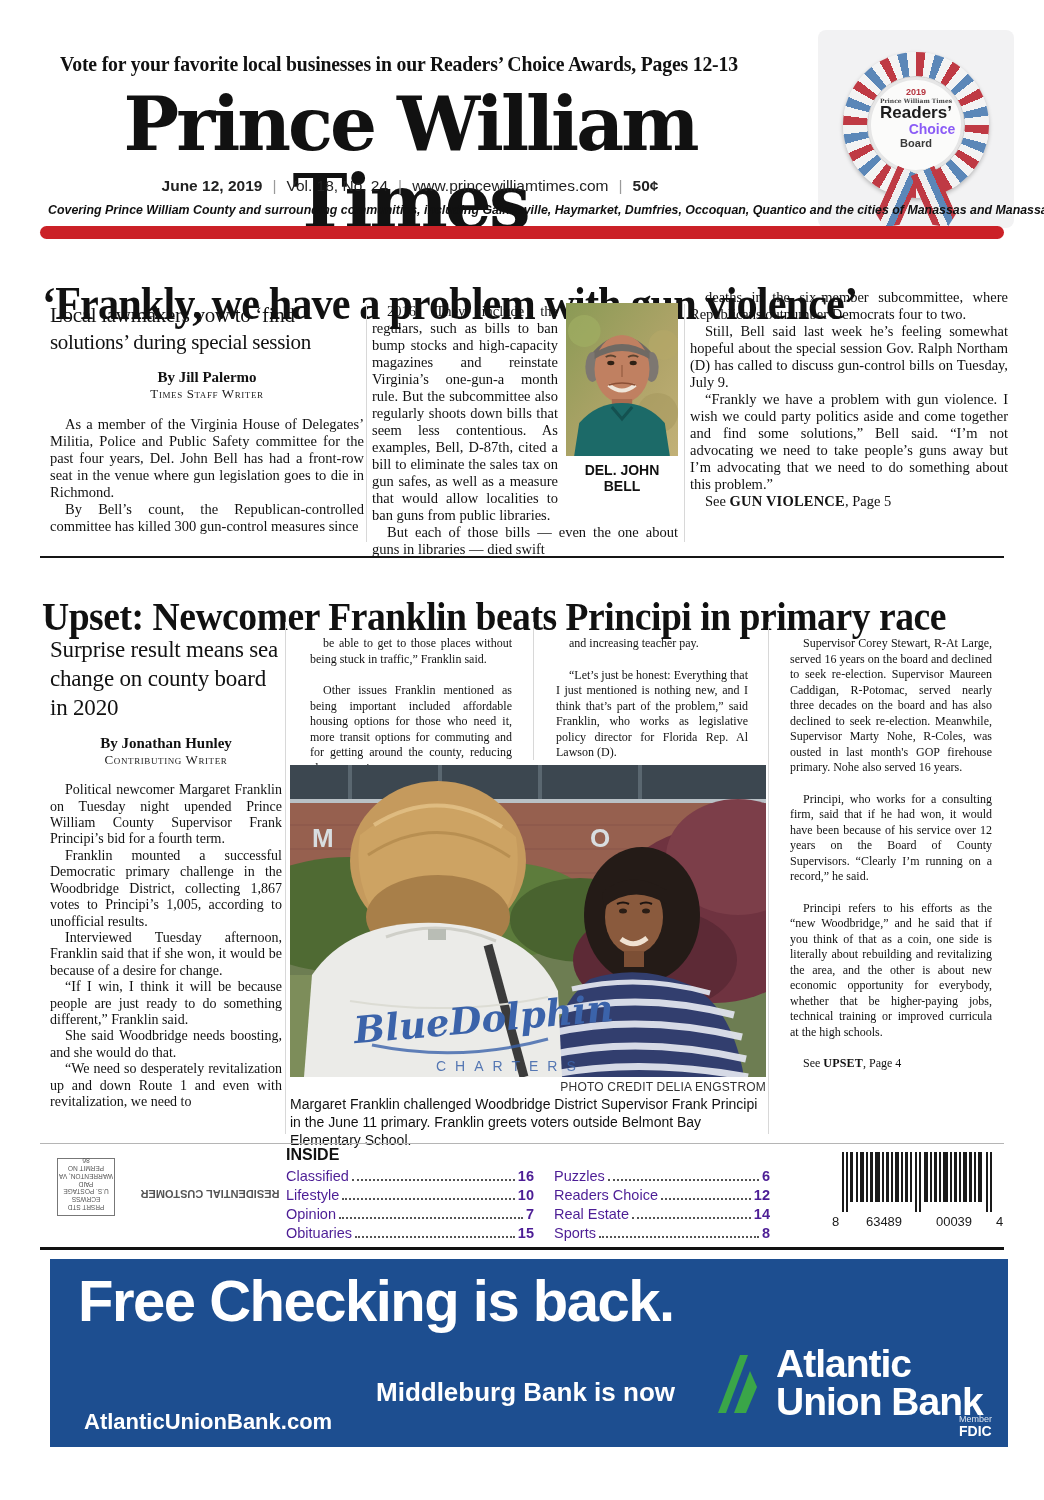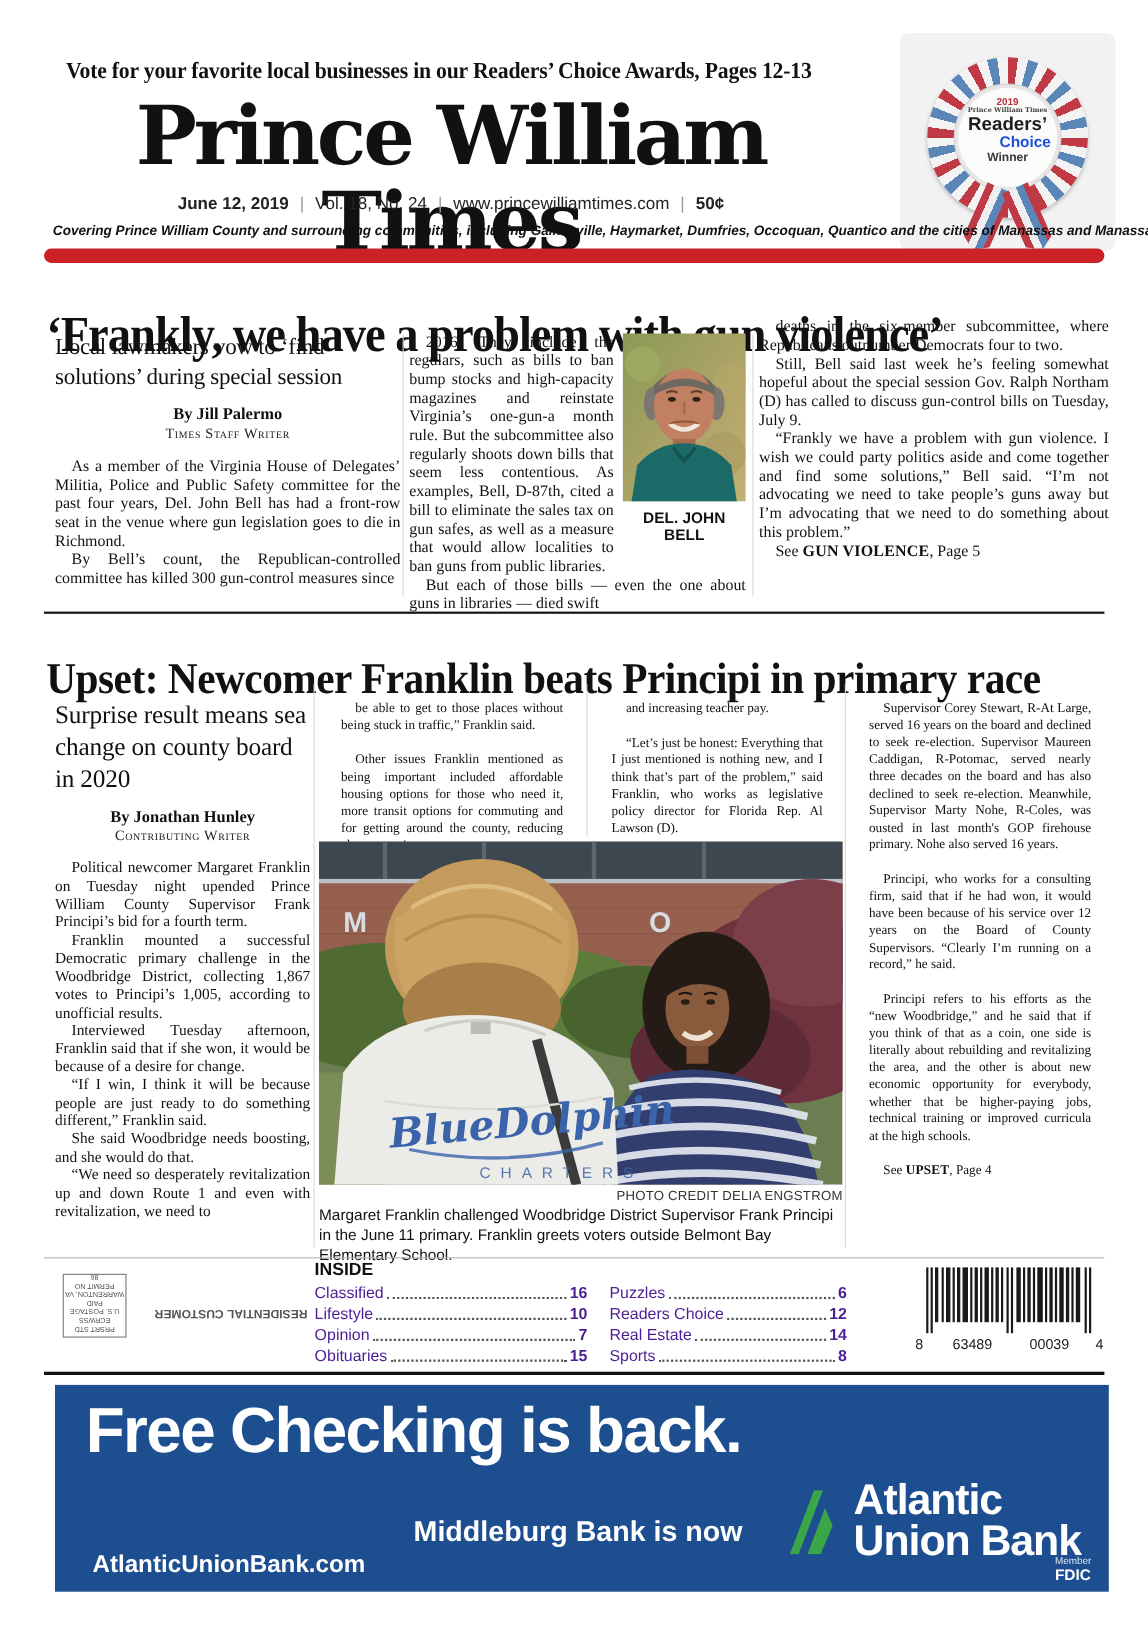--- a/index.html
+++ b/index.html
@@ -22,21 +22,21 @@
   
   .badge-card{position:absolute;left:818px;top:30px;width:196px;height:198px;background:#f2f2f3;border-radius:8px;}
   .rosette{position:absolute;left:25px;top:22px;width:146px;height:146px;border-radius:50%;
            background:repeating-conic-gradient(#bf3a44 0deg 7.5deg,#f3f3f3 7.5deg 15deg,#5b87b8 15deg 22.5deg,#f3f3f3 22.5deg 30deg);
            box-shadow:0 2px 4px rgba(0,0,0,.25);}
   .rosette-inner{position:absolute;inset:24px;border-radius:50%;background:#fbfbfa;border:1px solid #cfcfcf;
                  box-shadow:inset 0 0 0 3px #e6e6e6;text-align:center;padding-top:10px;box-sizing:border-box;}
   .ros-year{font-family:"Liberation Sans",sans-serif;font-weight:bold;font-size:9px;color:#b5343e;}
   .ros-brand{font-family:"DejaVu Serif",serif;font-weight:bold;font-size:6px;color:#444;}
   .ros-l1{font-family:"Liberation Sans",sans-serif;font-weight:bold;font-size:17px;color:#1c1c1c;line-height:1.05;}
-  .ros-l2{font-family:"Liberation Sans",sans-serif;font-weight:bold;font-size:14px;color:#1d4ed8;line-height:1.05;padding-left:32px;}
+  .ros-l2{font-family:"Liberation Sans",sans-serif;font-weight:bold;font-size:14px;color:#8b5cf6;line-height:1.05;padding-left:32px;}
   .ros-l3{font-family:"Liberation Sans",sans-serif;font-weight:bold;font-size:11px;color:#3a3a3a;line-height:1.2;}
   .rib{position:absolute;width:26px;height:62px;
        background:repeating-linear-gradient(90deg,#bf3a44 0 7px,#efefef 7px 14px,#5b87b8 14px 21px);
        clip-path:polygon(0 0,100% 0,100% 86%,50% 100%,0 86%);}
   .rib-l{left:66px;top:138px;transform:rotate(24deg);}
   .rib-r{left:104px;top:138px;transform:rotate(-24deg);}
 
   
   .h1{position:absolute;left:42px;top:246px;width:1000px;font-size:46px;font-weight:bold;letter-spacing:-1px;
       white-space:nowrap;transform:scaleX(0.92);transform-origin:left;}
@@ -117,21 +117,21 @@
 
   <div class="banner">Vote for your favorite local businesses in our Readers’ Choice Awards, Pages 12-13</div>
 
   <div class="badge-card">
     <div class="rosette">
       <div class="rosette-inner">
         <div class="ros-year">2019</div>
         <div class="ros-brand">Prince William Times</div>
         <div class="ros-l1">Readers’</div>
         <div class="ros-l2">Choice</div>
-        <div class="ros-l3">Winner</div>
+        <div class="ros-l3">Board</div>
       </div>
     </div>
     <div class="rib rib-l"></div>
     <div class="rib rib-r"></div>
   </div>
 
   <div class="masthead">Prince William Times</div>
   <div class="dateline">
     <span class="dl-bold">June 12, 2019</span><span class="dl-sep">|</span><span>Vol. 18, No. 24</span><span class="dl-sep">|</span><span>www.princewilliamtimes.com</span><span class="dl-sep">|</span><span class="dl-bold">50¢</span>
   </div>

